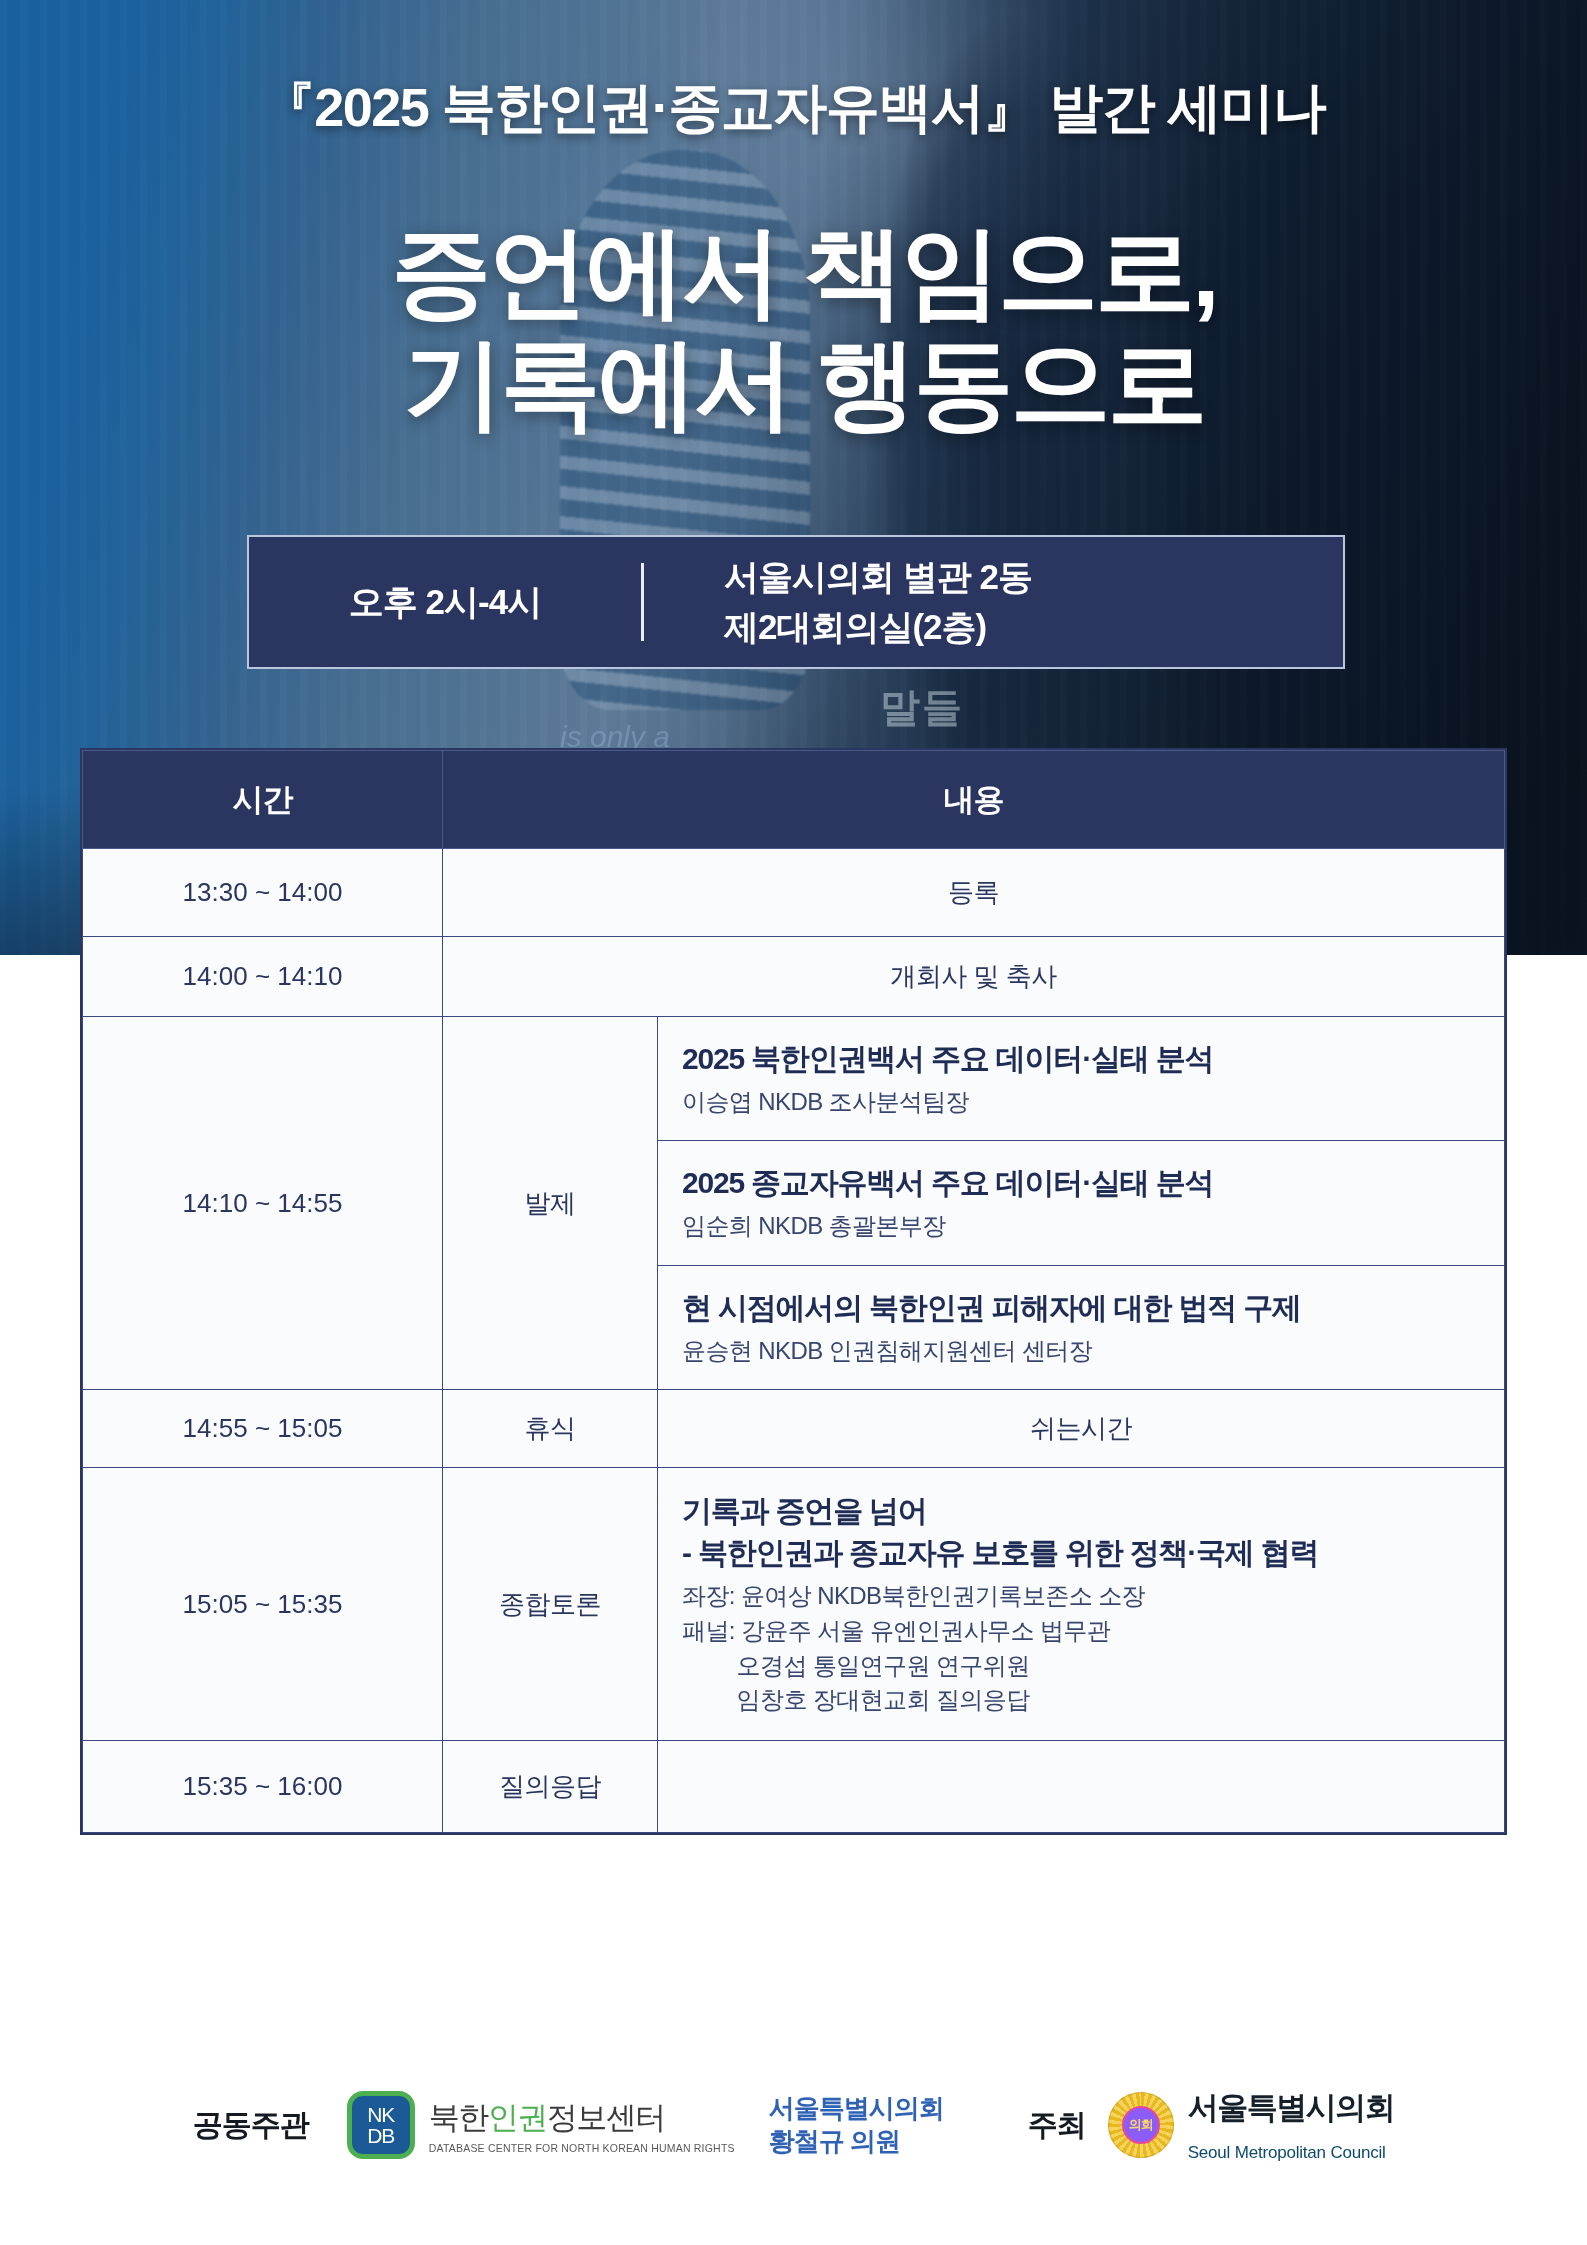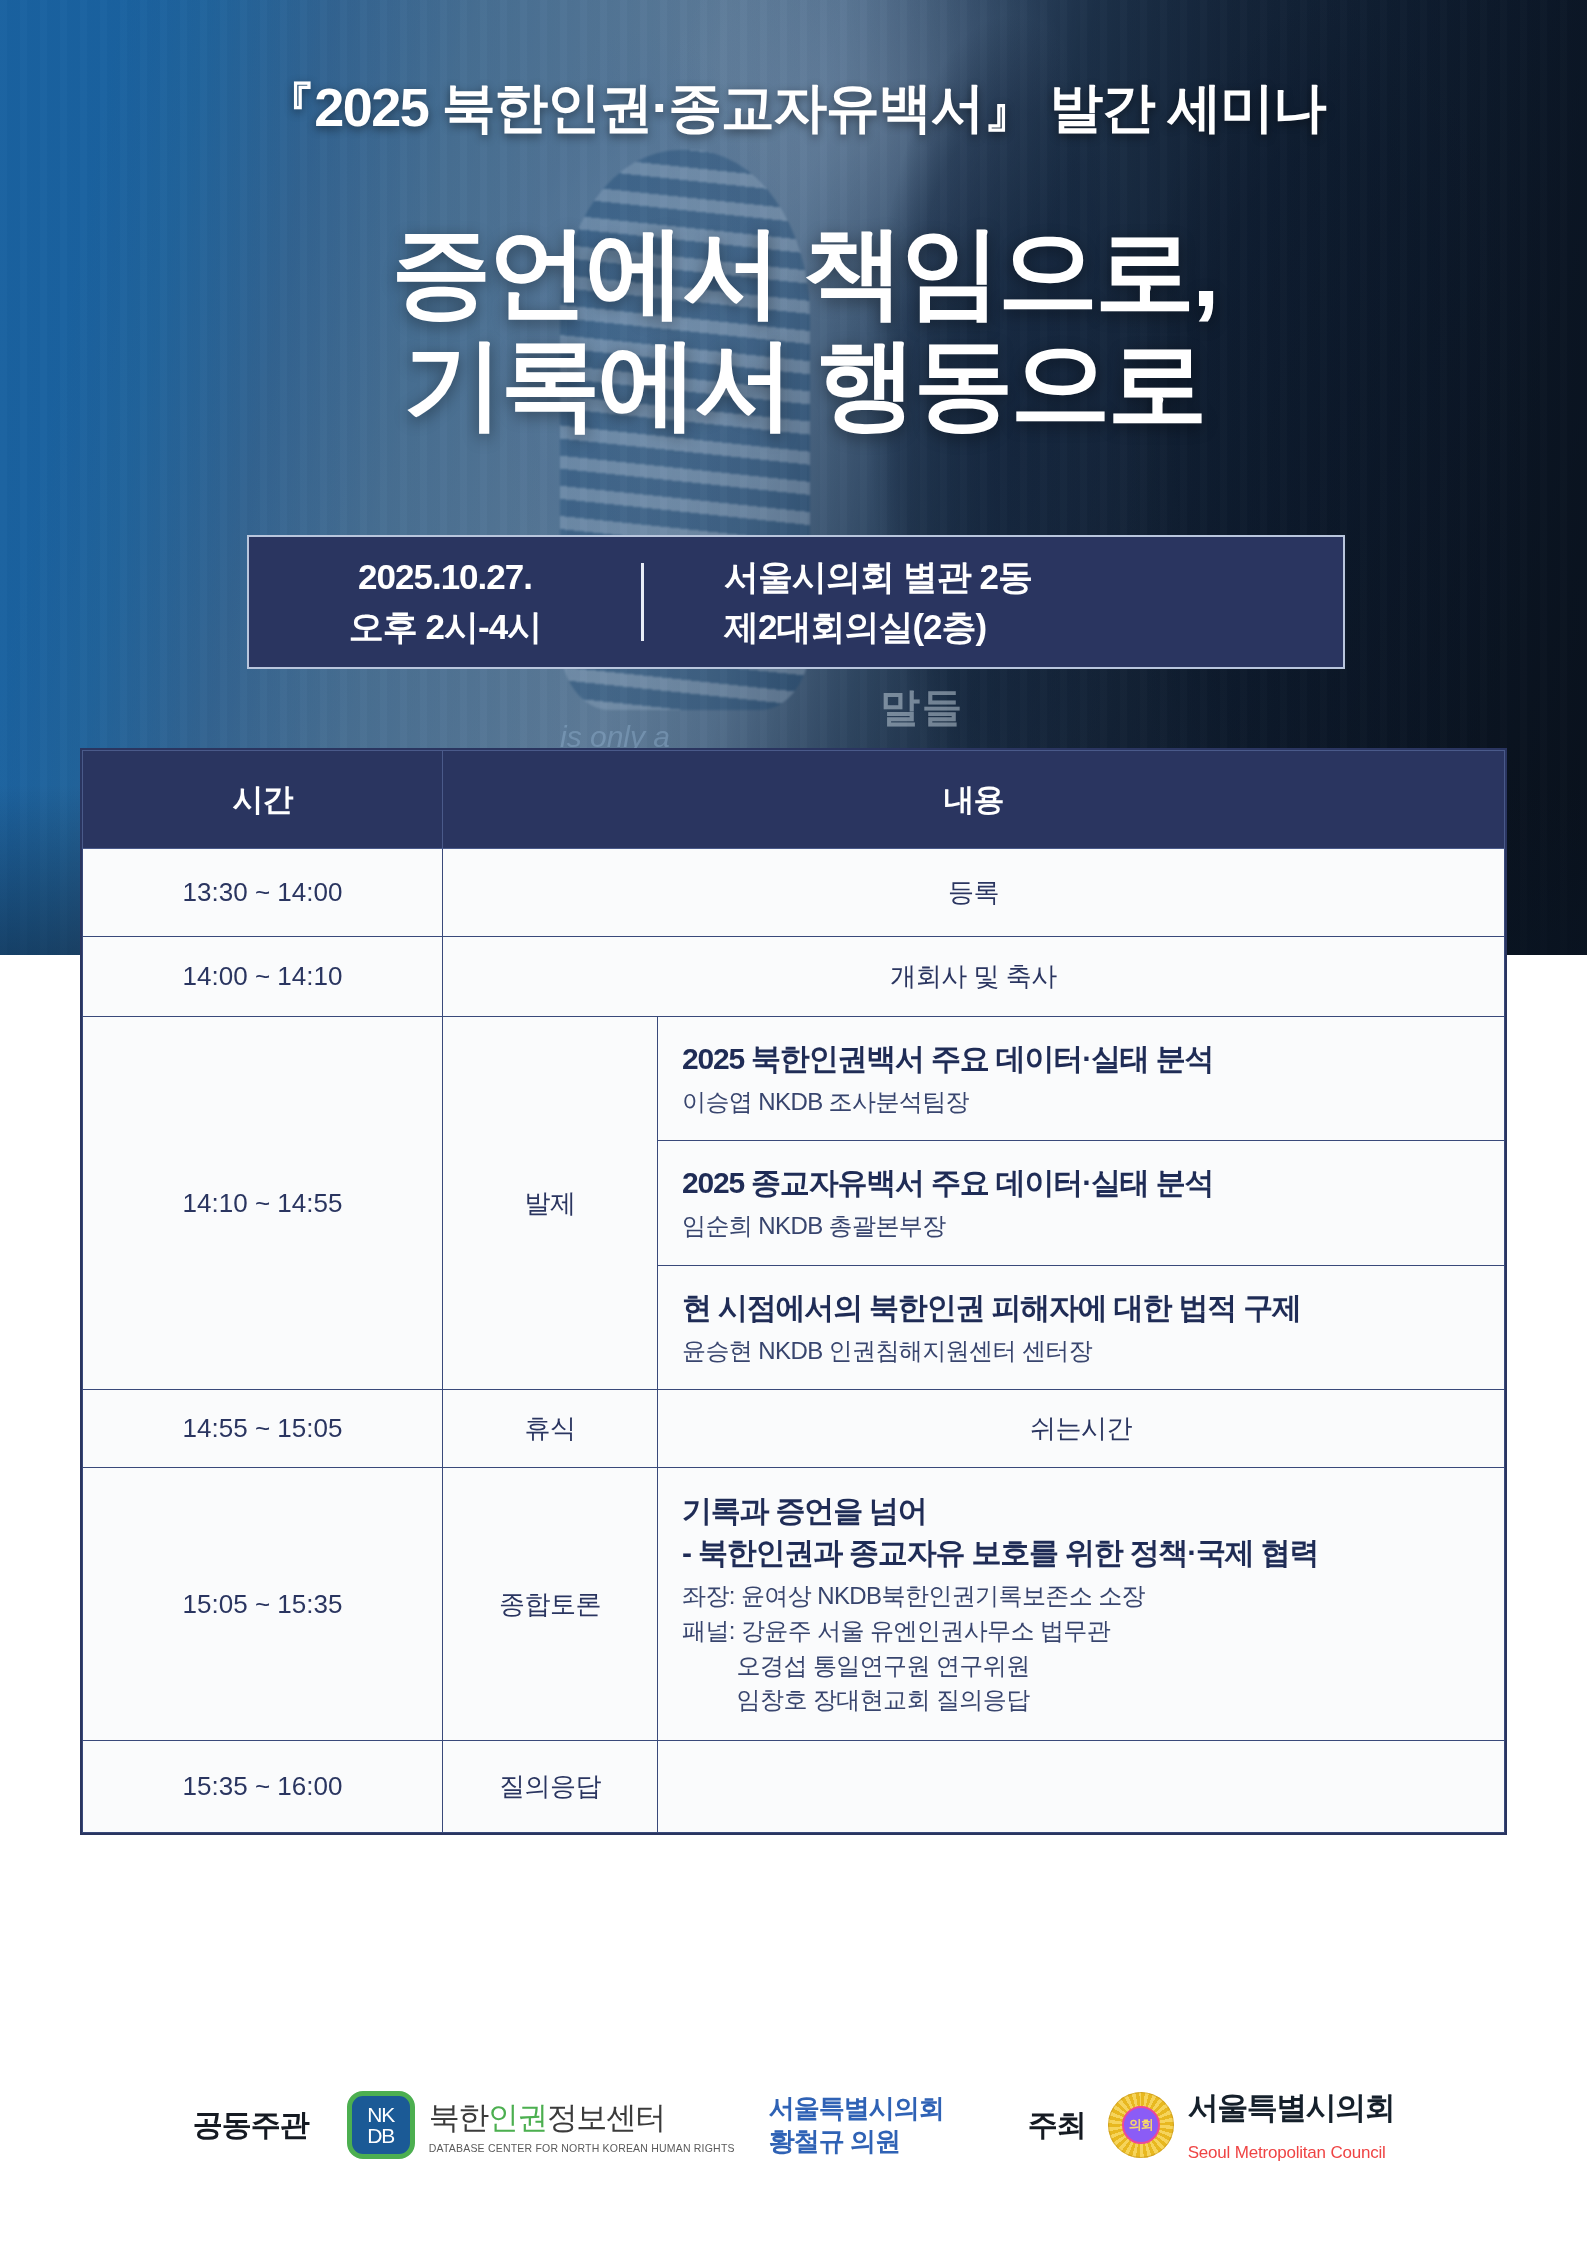--- a/index.html
+++ b/index.html
@@ -219,21 +219,21 @@
     position:absolute;left:50%;top:50%;transform:translate(-50%,-50%);
     width:34px;height:34px;border-radius:50%;
     background:#8b5cf6;border:2px solid #ec4899;
     display:flex;align-items:center;justify-content:center;
     color:#f7d86a;font-size:13px;font-weight:bold;letter-spacing:-1px;
   }
   .council-text .c1{
     font-size:31px;font-weight:bold;color:#15202b;letter-spacing:-1.5px;white-space:nowrap;
   }
   .council-text .c2{
-    font-size:17px;color:#ef4444;letter-spacing:-.2px;white-space:nowrap;margin-top:14px;
+    font-size:17px;color:#0c4a6e;letter-spacing:-.2px;white-space:nowrap;margin-top:14px;
   }
 </style>
 </head>
 <body>
 
 <div class="hero">
   <div class="hero-photo"></div>
   <div class="hero-stripes"></div>
   <div class="hero-streaks"></div>
   <div class="hero-tint"></div>
@@ -244,21 +244,20 @@
 
 <div class="kicker">『2025 북한인권·종교자유백서』 발간 세미나</div>
 
 <div class="headline">
   <span>증언에서 책임으로,</span>
   <span>기록에서 행동으로</span>
 </div>
 
 <div class="infobox">
   <div class="infobox-date">
-    <div>2025.10.27.</div>
     <div>오후 2시-4시</div>
   </div>
   <div class="infobox-sep"></div>
   <div class="infobox-venue">
     <div>서울시의회 별관 2동</div>
     <div>제2대회의실(2층)</div>
   </div>
 </div>
 
 <div class="table">

